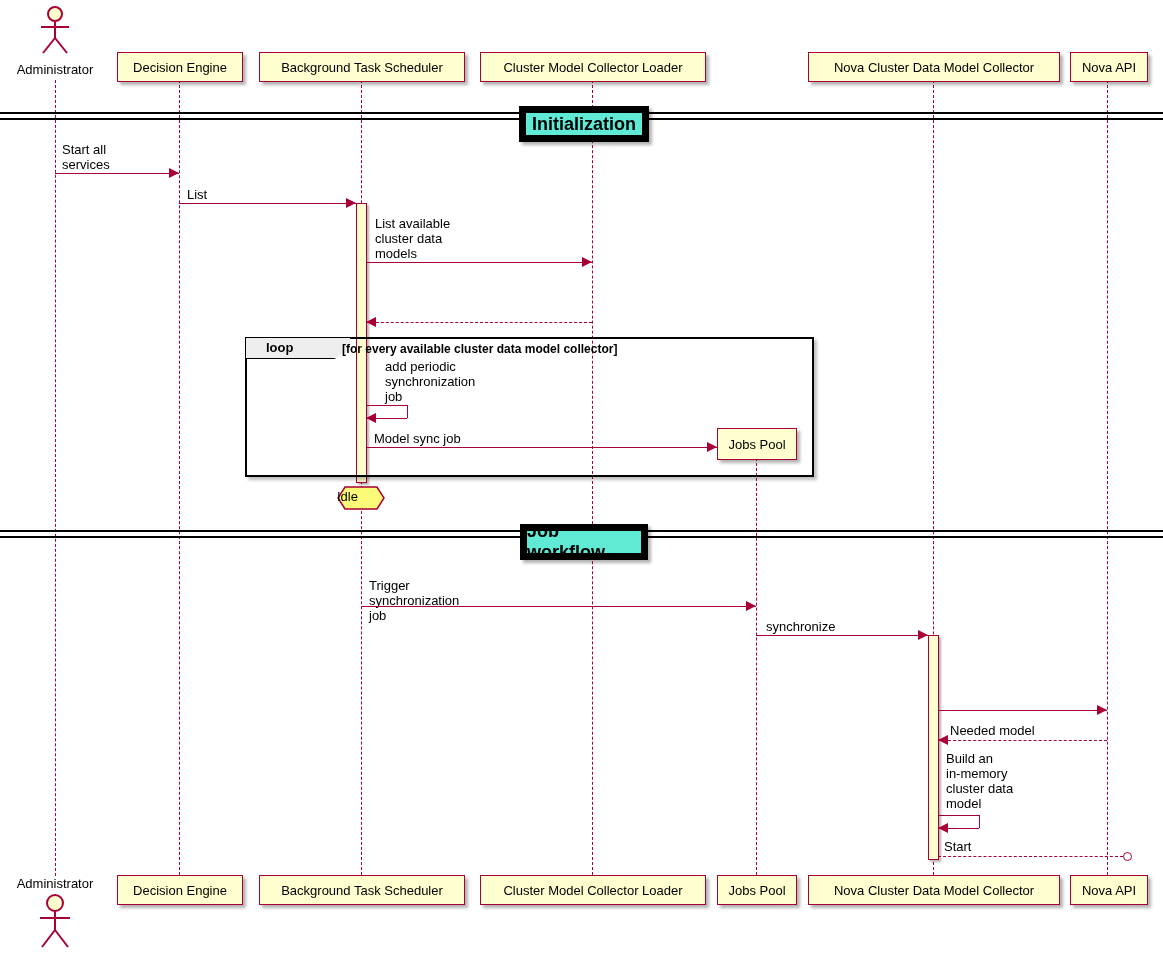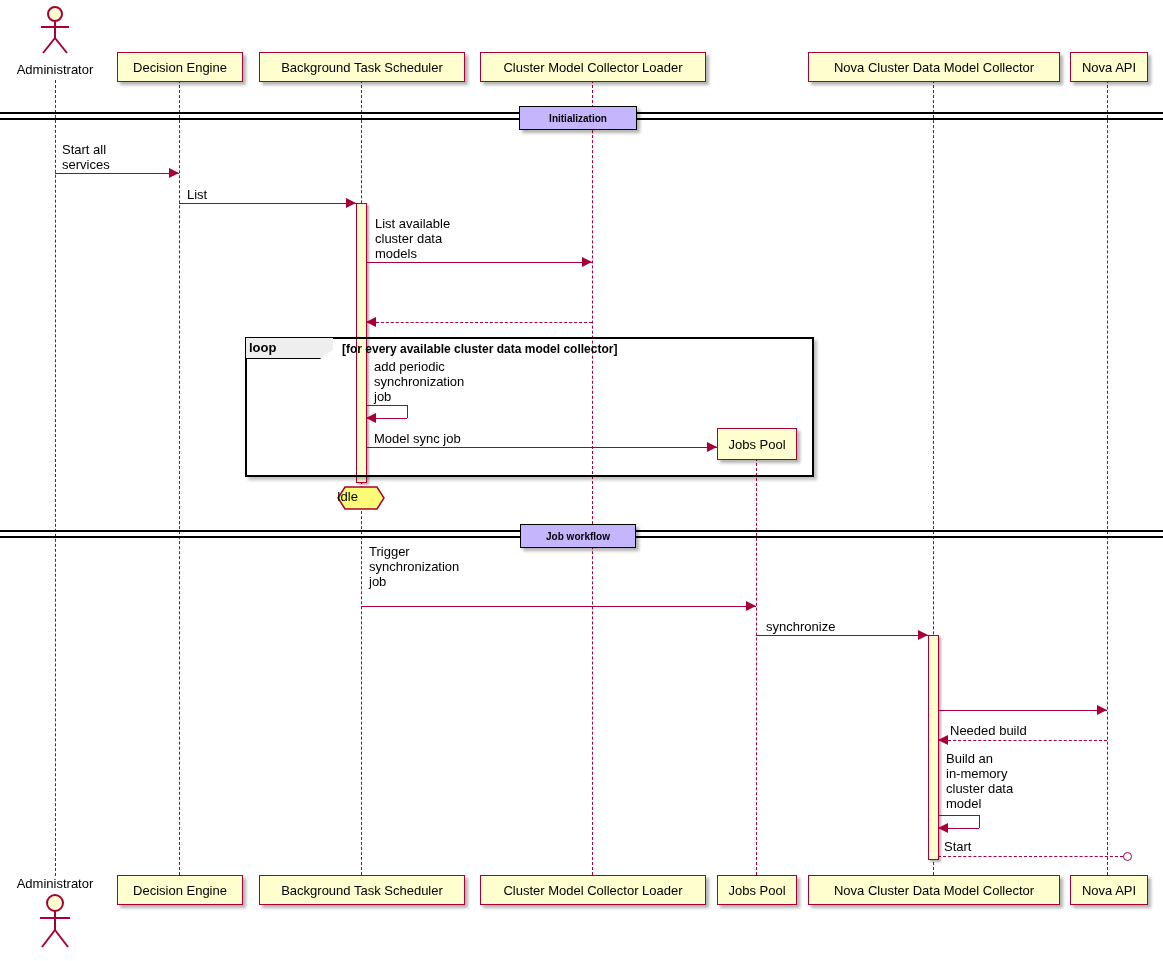--- a/index.html
+++ b/index.html
@@ -17,27 +17,27 @@
   .vline{position:absolute;width:0;border-left:1px solid #A80036;}
   .arr-r{position:absolute;width:0;height:0;border-left:10px solid #A80036;
          border-top:5px solid transparent;border-bottom:5px solid transparent;}
   .arr-l{position:absolute;width:0;height:0;border-right:10px solid #A80036;
          border-top:5px solid transparent;border-bottom:5px solid transparent;}
   .circ{position:absolute;width:7px;height:7px;border:1px solid #A80036;
         border-radius:50%;background:#fff;}
   .mlabel{position:absolute;font-size:13px;line-height:1.16;white-space:pre-line;}
   .divlines{position:absolute;left:0;width:1163px;height:4px;
             border-top:2px solid #010101;border-bottom:2px solid #010101;}
-  .divbox{position:absolute;background:#c4b5fd;border:1px solid #000000;
-          box-shadow:3px 3px 3px rgba(0,0,0,.30);font-size:10px;font-weight:bold;
+  .divbox{position:absolute;background:#5eead4;border:7px solid #000000;
+          box-shadow:3px 3px 3px rgba(0,0,0,.30);font-size:18px;font-weight:bold;
           display:flex;align-items:center;justify-content:center;}
   .loopframe{position:absolute;border:2px solid #000;background:transparent;
              box-shadow:3px 3px 3px rgba(0,0,0,.25);}
   .loop-title{position:absolute;left:-1px;top:-1px;width:84px;height:20px;background:#EEEEEE;
-              font-size:13px;font-weight:bold;padding-left:3px;line-height:20px;
+              font-size:13px;font-weight:bold;padding-left:20px;line-height:20px;
               clip-path:polygon(0 0,100% 0,100% 55%,85% 100%,0 100%);
               border-bottom:1px solid #000;}
   .loop-cond{position:absolute;left:95px;top:3px;font-size:12px;font-weight:bold;text-align:center;}
   .hex{position:absolute;}
   .hex-text{position:absolute;width:100%;text-align:left;top:3px;font-size:13px;}
 </style>
 </head>
 <body>
 
 <div class="canvas">
@@ -87,21 +87,21 @@
   <div class="arr-r" style="left:582px;top:257px"></div>
 
   <div class="mline dashed" style="left:366px;top:322px;width:226px"></div>
   <div class="arr-l" style="left:366px;top:317px"></div>
 
   <div class="loopframe" style="left:245px;top:337px;width:565px;height:136px">
     <div class="loop-title">loop</div>
     <div class="loop-cond">[for every available cluster data model collector]</div>
   </div>
 
-  <div class="mlabel" style="left:374px;top:359px">add periodic
+  <div class="mlabel" style="left:385px;top:359px">add periodic
 synchronization
 job</div>
   <div class="mline" style="left:366px;top:405px;width:41px"></div>
   <div class="vline" style="left:407px;top:405px;height:13px"></div>
   <div class="mline" style="left:366px;top:418px;width:41px"></div>
   <div class="arr-l" style="left:366px;top:413px"></div>
 
   <div class="mlabel" style="left:374px;top:431px">Model sync job</div>
   <div class="mline" style="left:366px;top:447px;width:351px"></div>
   <div class="arr-r" style="left:707px;top:442px"></div>
@@ -111,34 +111,34 @@
   <div class="hex" style="left:337px;top:486px;width:48px;height:24px">
     <svg width="48" height="24" viewBox="0 0 48 24">
       <polygon points="8,1 40,1 47,12 40,23 8,23 1,12" fill="#FBFB77" stroke="#A80036" stroke-width="1.5"></polygon>
     </svg>
     <div class="hex-text">Idle</div>
   </div>
 
   <div class="divlines" style="top:530px"></div>
   <div class="divbox" style="left:520px;top:524px;width:114px;height:22px">Job workflow</div>
 
-  <div class="mlabel" style="left:369px;top:544px">Trigger
+  <div class="mlabel" style="left:369px;top:578px">Trigger
 synchronization
 job</div>
   <div class="mline" style="left:361px;top:606px;width:395px"></div>
   <div class="arr-r" style="left:746px;top:601px"></div>
 
   <div class="mlabel" style="left:766px;top:619px">synchronize</div>
   <div class="mline" style="left:756px;top:635px;width:172px"></div>
   <div class="arr-r" style="left:918px;top:630px"></div>
 
   <div class="mline" style="left:938px;top:710px;width:169px"></div>
   <div class="arr-r" style="left:1097px;top:705px"></div>
 
-  <div class="mlabel" style="left:950px;top:723px">Needed build</div>
+  <div class="mlabel" style="left:950px;top:723px">Needed model</div>
   <div class="mline dashed" style="left:938px;top:740px;width:169px"></div>
   <div class="arr-l" style="left:938px;top:735px"></div>
 
   <div class="mlabel" style="left:946px;top:751px">Build an
 in-memory
 cluster data
 model</div>
   <div class="mline" style="left:938px;top:815px;width:41px"></div>
   <div class="vline" style="left:979px;top:815px;height:13px"></div>
   <div class="mline" style="left:938px;top:828px;width:41px"></div>

